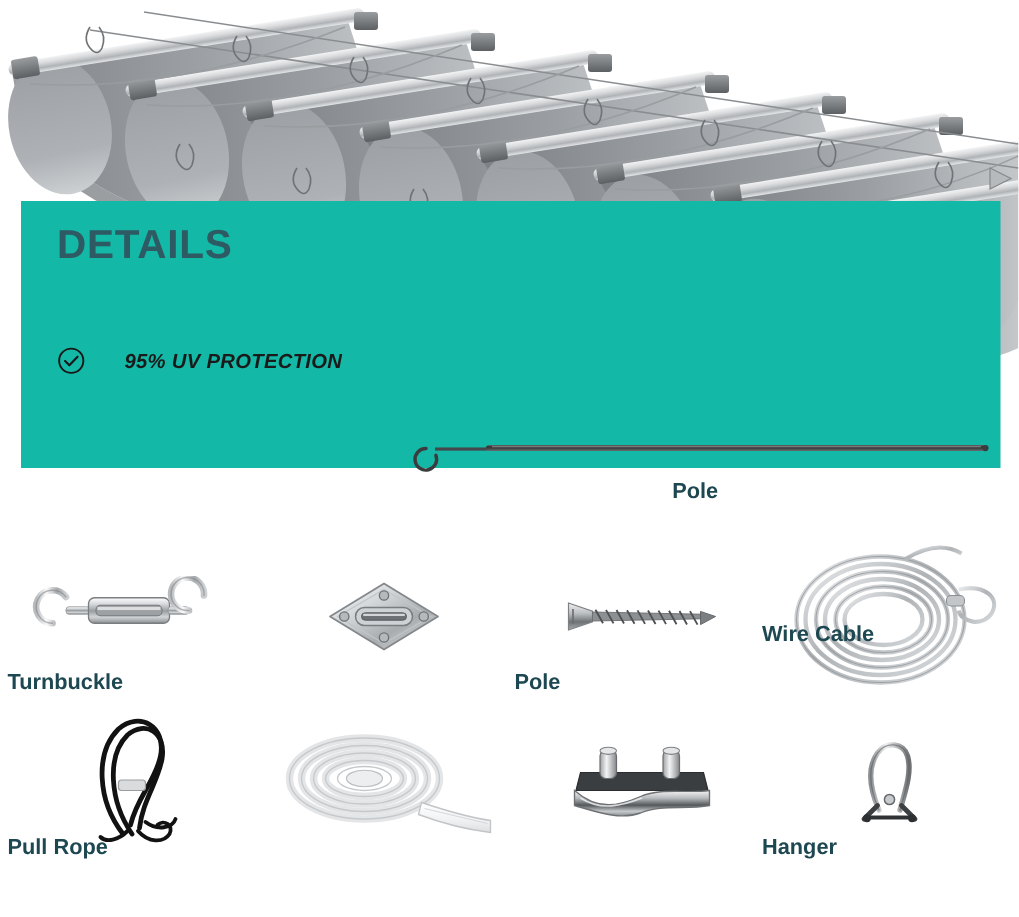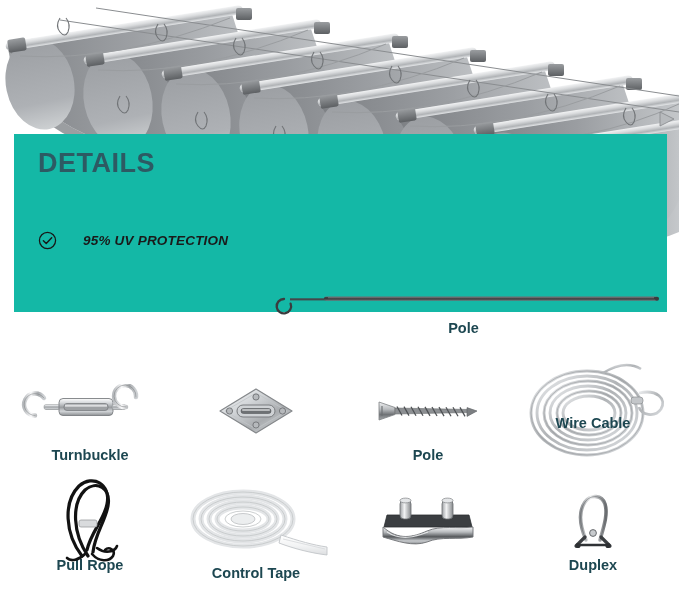--- a/index.html
+++ b/index.html
@@ -86,21 +86,20 @@
 
   
   #accessories {
     position: absolute;
     left: 0; top: 380px;
     width: 679px; height: 231px;
   }
   .acc-cell {
     position: absolute;
     width: 170px;
-    text-align: center;
   }
   .acc-art {
     height: 62px;
     display: flex;
     align-items: center;
     justify-content: center;
     position: relative;
   }
   .acc-label {
     margin-top: 5px;
@@ -508,21 +507,20 @@
           <ellipse cx="62" cy="34" rx="34" ry="17"></ellipse>
           <ellipse cx="62" cy="34" rx="26" ry="12"></ellipse>
           <ellipse cx="62" cy="34" rx="18" ry="8"></ellipse>
         </g>
         <ellipse cx="62" cy="34" rx="12" ry="5.5" fill="#eceeef" stroke="#bcbfc2" stroke-width="0.8"></ellipse>
 
         <path d="M 100 50 C 118 56 132 60 146 62 L 146 70 C 130 68 114 64 98 58 Z" fill="url(#tape)" stroke="#c2c5c8" stroke-width="0.9"></path>
         <line x1="102" y1="54" x2="144" y2="64" stroke="#d6d8da" stroke-width="0.8"></line>
       </svg>
     </div>
-    <div class="acc-label">Control Tape</div>
   </div>
 
   <div class="acc-cell acc-r2 c3">
     <div class="acc-art">
       <svg width="110" height="60" viewBox="0 0 110 60">
         <defs>
           <linearGradient id="clipG" x1="0" y1="0" x2="0" y2="1">
             <stop offset="0%" stop-color="#f4f5f6"></stop>
             <stop offset="30%" stop-color="#b8bbbe"></stop>
             <stop offset="58%" stop-color="#55585b"></stop>
@@ -566,15 +564,15 @@
 
         <circle cx="35" cy="43" r="3.4" fill="#c8cbce" stroke="#676a6d" stroke-width="1"></circle>
 
         <path d="M 27 47 L 18 56" stroke="#3c3f42" stroke-width="3.2" stroke-linecap="round"></path>
         <path d="M 43 47 L 52 56" stroke="#3c3f42" stroke-width="3.2" stroke-linecap="round"></path>
         <path d="M 20 55 L 50 55" stroke="#2f3235" stroke-width="2.6" stroke-linecap="round"></path>
         <circle cx="20" cy="55.5" r="2.6" fill="#2d3033"></circle>
         <circle cx="50" cy="55.5" r="2.6" fill="#2d3033"></circle>
       </svg>
     </div>
-    <div class="acc-label">Duplex</div>
+    <div class="acc-label">Hanger</div>
   </div>
 </div>
 
 </body></html>

